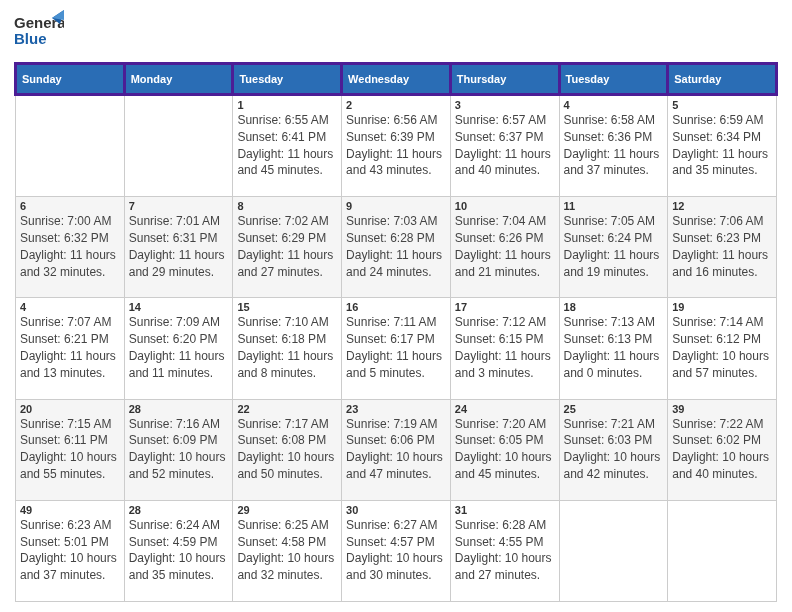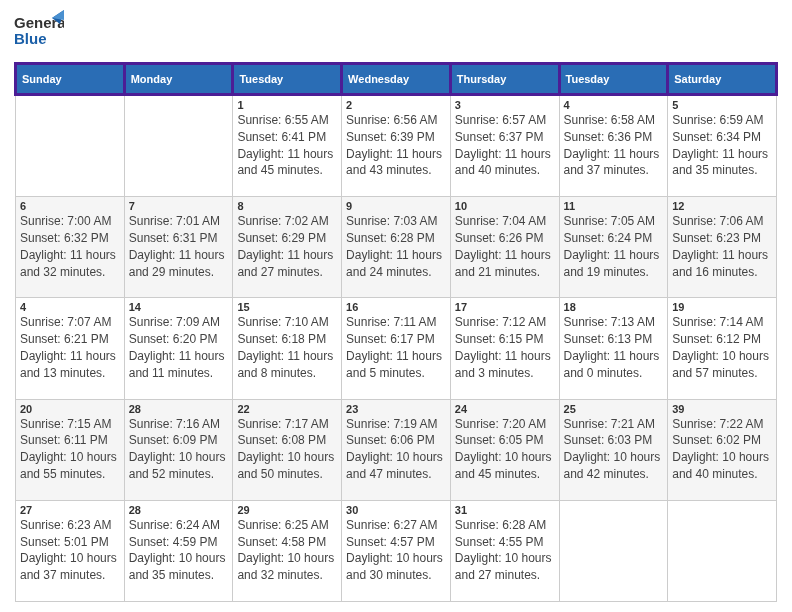--- a/index.html
+++ b/index.html
@@ -231,21 +231,21 @@
             <span class="day-number">25</span>
             <div class="day-info">Sunrise: 7:21 AM<br>Sunset: 6:03 PM<br>Daylight: 10 hours and 42 minutes.</div>
           </td>
           <td>
             <span class="day-number">39</span>
             <div class="day-info">Sunrise: 7:22 AM<br>Sunset: 6:02 PM<br>Daylight: 10 hours and 40 minutes.</div>
           </td>
         </tr>
         <tr class="row-odd">
           <td>
-            <span class="day-number">27</span>
+            <span class="day-number">49</span>
             <div class="day-info">Sunrise: 6:23 AM<br>Sunset: 5:01 PM<br>Daylight: 10 hours and 37 minutes.</div>
           </td>
           <td>
             <span class="day-number">28</span>
             <div class="day-info">Sunrise: 6:24 AM<br>Sunset: 4:59 PM<br>Daylight: 10 hours and 35 minutes.</div>
           </td>
           <td>
             <span class="day-number">29</span>
             <div class="day-info">Sunrise: 6:25 AM<br>Sunset: 4:58 PM<br>Daylight: 10 hours and 32 minutes.</div>
           </td>

